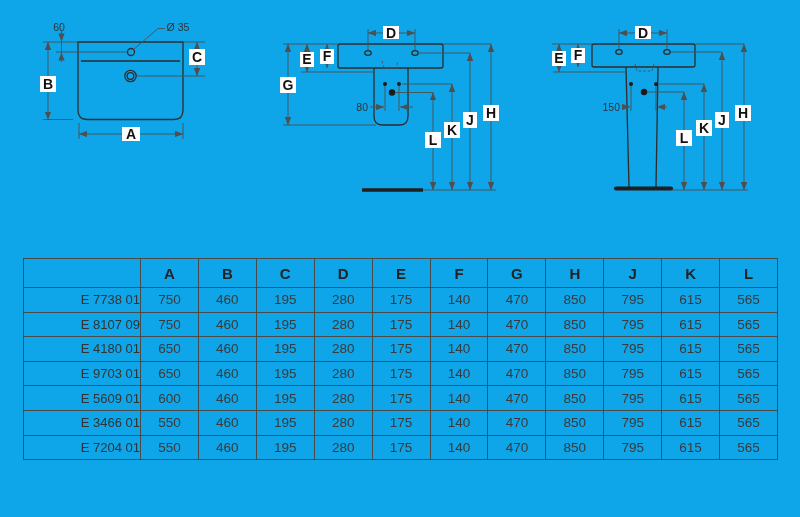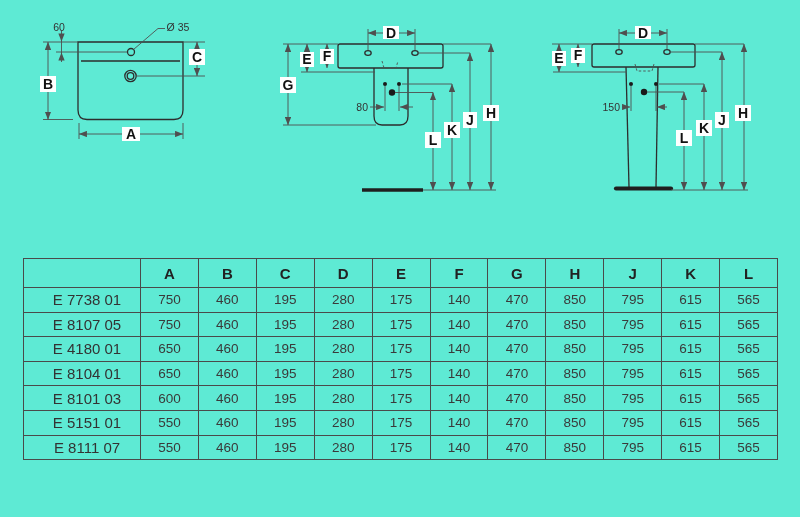--- a/index.html
+++ b/index.html
@@ -1,17 +1,17 @@
 <!DOCTYPE html>
 <html><head>
 <meta charset="utf-8">
 <style>
   html,body { margin:0; padding:0; background:#ffffff; }
   .canvas {
-    position:relative; width:800px; height:517px; background:#5eead4;
+    position:relative; width:800px; height:517px; background:#0ea5e9;
     font-family:"Liberation Sans", sans-serif; overflow:hidden;
   }
   .drawings { position:absolute; left:0; top:0; }
 
   .outline { stroke:#2d2d2d; stroke-width:1.3; fill:none; }
   .dim     { stroke:#4f4f4f; stroke-width:0.9; fill:none; }
   .thick   { stroke:#1f1f1f; stroke-width:3.6; }
   .base    { stroke:#1f1f1f; stroke-width:4.2; stroke-linecap:round; }
   .dashed  { stroke:#4f4f4f; stroke-width:0.9; fill:none; stroke-dasharray:2.5 2; }
   .dot     { fill:#1a1a1a; stroke:none; }
@@ -20,21 +20,21 @@
   .dimnum    { font:10.5px "Liberation Sans", sans-serif; fill:#333333; }
 
   .spec-table-wrap { position:absolute; left:23px; top:258px; }
   table.spec { border-collapse:collapse; table-layout:fixed; width:755px; }
   table.spec th, table.spec td {
     border:1px solid #4a4a4a; text-align:center; padding:0;
     font-family:"Liberation Sans", sans-serif;
   }
   table.spec th { font-size:15px; font-weight:bold; color:#222222; height:28px; }
   table.spec td { font-size:13.5px; color:#3a3a3a; height:23.6px; }
-  table.spec td.code { text-align:center; padding-left:10px; font-size:15px; color:#333333; }
+  table.spec td.code { text-align:right; padding-left:10px; font-size:13px; color:#333333; }
   table.spec .code-col { width:116px; }
 </style>
 </head>
 <body>
 
 <div class="canvas">
 
   <svg class="drawings" width="800" height="250" viewBox="0 0 800 250">
     <defs>
       <marker id="arr" viewBox="0 0 9 7" refX="8.8" refY="3.5" markerWidth="9" markerHeight="7" orient="auto-start-reverse">
@@ -211,21 +211,21 @@
             <td>280</td>
             <td>175</td>
             <td>140</td>
             <td>470</td>
             <td>850</td>
             <td>795</td>
             <td>615</td>
             <td>565</td>
           </tr>
           <tr>
-            <td class="code">E 8107 05</td>
+            <td class="code">E 8107 09</td>
             <td>750</td>
             <td>460</td>
             <td>195</td>
             <td>280</td>
             <td>175</td>
             <td>140</td>
             <td>470</td>
             <td>850</td>
             <td>795</td>
             <td>615</td>
@@ -239,63 +239,63 @@
             <td>280</td>
             <td>175</td>
             <td>140</td>
             <td>470</td>
             <td>850</td>
             <td>795</td>
             <td>615</td>
             <td>565</td>
           </tr>
           <tr>
-            <td class="code">E 8104 01</td>
+            <td class="code">E 9703 01</td>
             <td>650</td>
             <td>460</td>
             <td>195</td>
             <td>280</td>
             <td>175</td>
             <td>140</td>
             <td>470</td>
             <td>850</td>
             <td>795</td>
             <td>615</td>
             <td>565</td>
           </tr>
           <tr>
-            <td class="code">E 8101 03</td>
+            <td class="code">E 5609 01</td>
             <td>600</td>
             <td>460</td>
             <td>195</td>
             <td>280</td>
             <td>175</td>
             <td>140</td>
             <td>470</td>
             <td>850</td>
             <td>795</td>
             <td>615</td>
             <td>565</td>
           </tr>
           <tr>
-            <td class="code">E 5151 01</td>
+            <td class="code">E 3466 01</td>
             <td>550</td>
             <td>460</td>
             <td>195</td>
             <td>280</td>
             <td>175</td>
             <td>140</td>
             <td>470</td>
             <td>850</td>
             <td>795</td>
             <td>615</td>
             <td>565</td>
           </tr>
           <tr>
-            <td class="code">E 8111 07</td>
+            <td class="code">E 7204 01</td>
             <td>550</td>
             <td>460</td>
             <td>195</td>
             <td>280</td>
             <td>175</td>
             <td>140</td>
             <td>470</td>
             <td>850</td>
             <td>795</td>
             <td>615</td>

